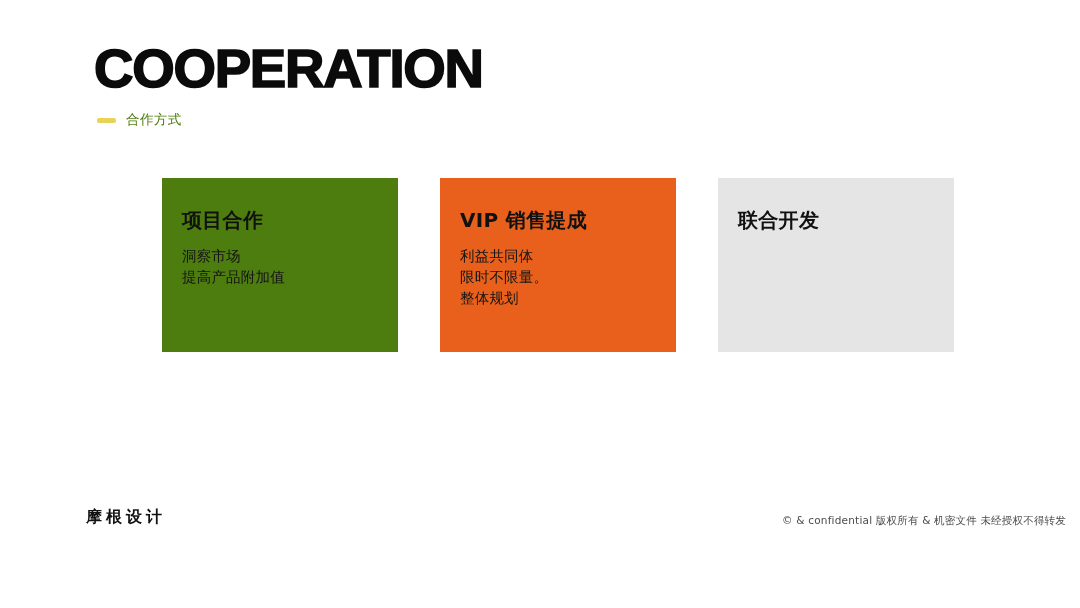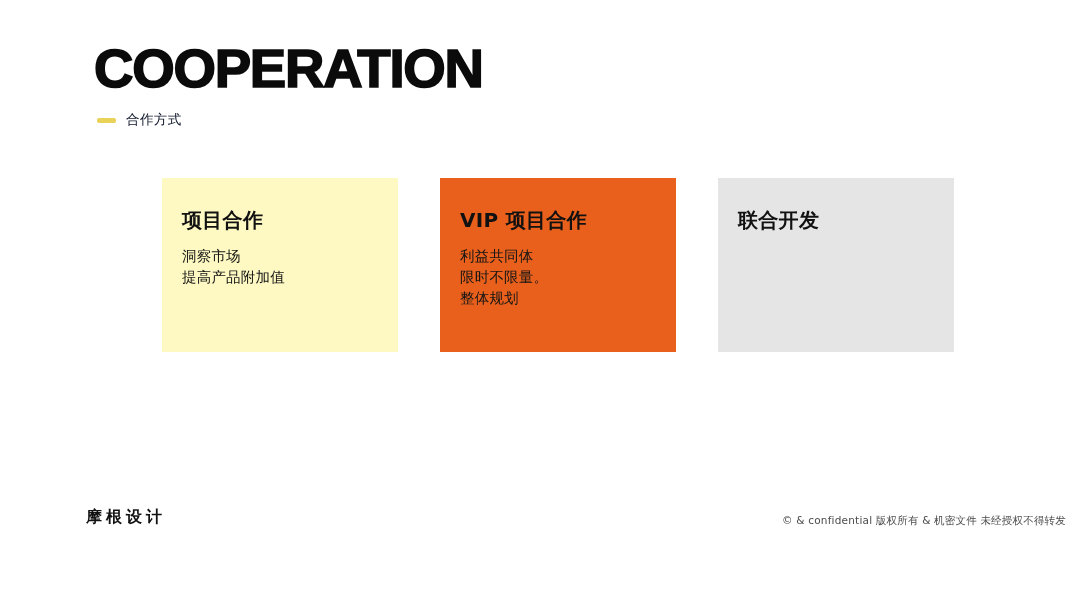--- a/index.html
+++ b/index.html
@@ -53,21 +53,21 @@
   .subtitle-dash {
     width: 19px;
     height: 5px;
     background: #e8d257;
     border-radius: 2px;
     flex: 0 0 auto;
   }
 
   .subtitle-text {
     font-size: 13.5px;
-    color: #0f172a;
+    color: #4d7c0f;
     margin-left: 10px;
     letter-spacing: 0.4px;
     font-family: "DejaVu Sans", "Liberation Sans", sans-serif;
   }
 
   
   .cards {
     position: absolute;
     left: 146px;
     top: 178px;
@@ -139,30 +139,30 @@
   <div class="header">
     <h1 class="slide-title">COOPERATION</h1>
     <div class="subtitle-row">
       <span class="subtitle-dash" style="background: rgb(232, 210, 87);"></span>
       <span class="subtitle-text">合作方式</span>
     </div>
   </div>
 
   <div class="cards">
 
-    <div class="card" style="background: #fef9c3;">
+    <div class="card" style="background: #4d7c0f;">
       <div class="card-heading">项目合作</div>
       <ul class="card-lines">
         <li class="card-line">洞察市场</li>
         <li class="card-line">提高产品附加值</li>
       </ul>
     </div>
 
     <div class="card" style="background: rgb(232, 96, 28);">
-      <div class="card-heading">VIP 项目合作</div>
+      <div class="card-heading">VIP 销售提成</div>
       <ul class="card-lines">
         <li class="card-line">利益共同体</li>
         <li class="card-line">限时不限量。</li>
         <li class="card-line">整体规划</li>
       </ul>
     </div>
 
     <div class="card" style="background: #e5e5e5;">
       <div class="card-heading">联合开发</div>
     </div>

